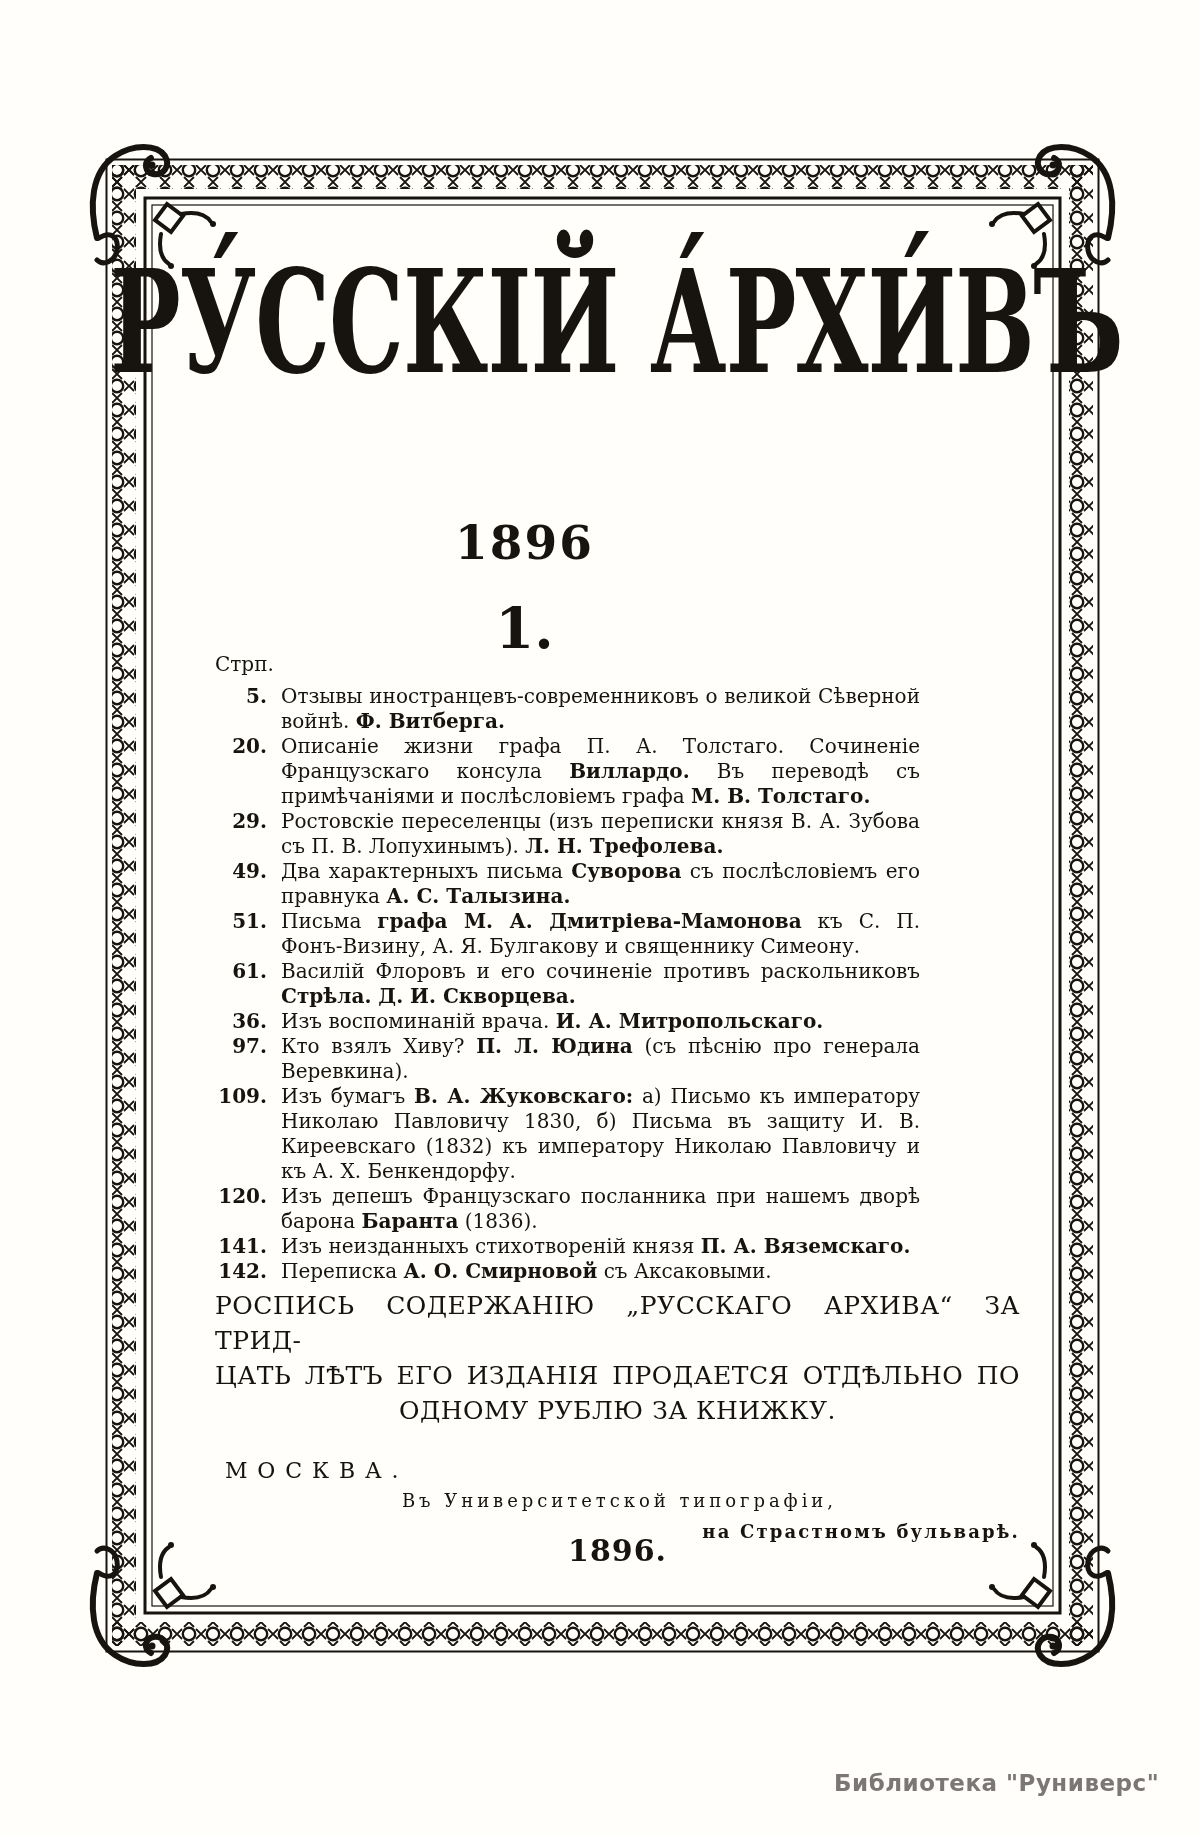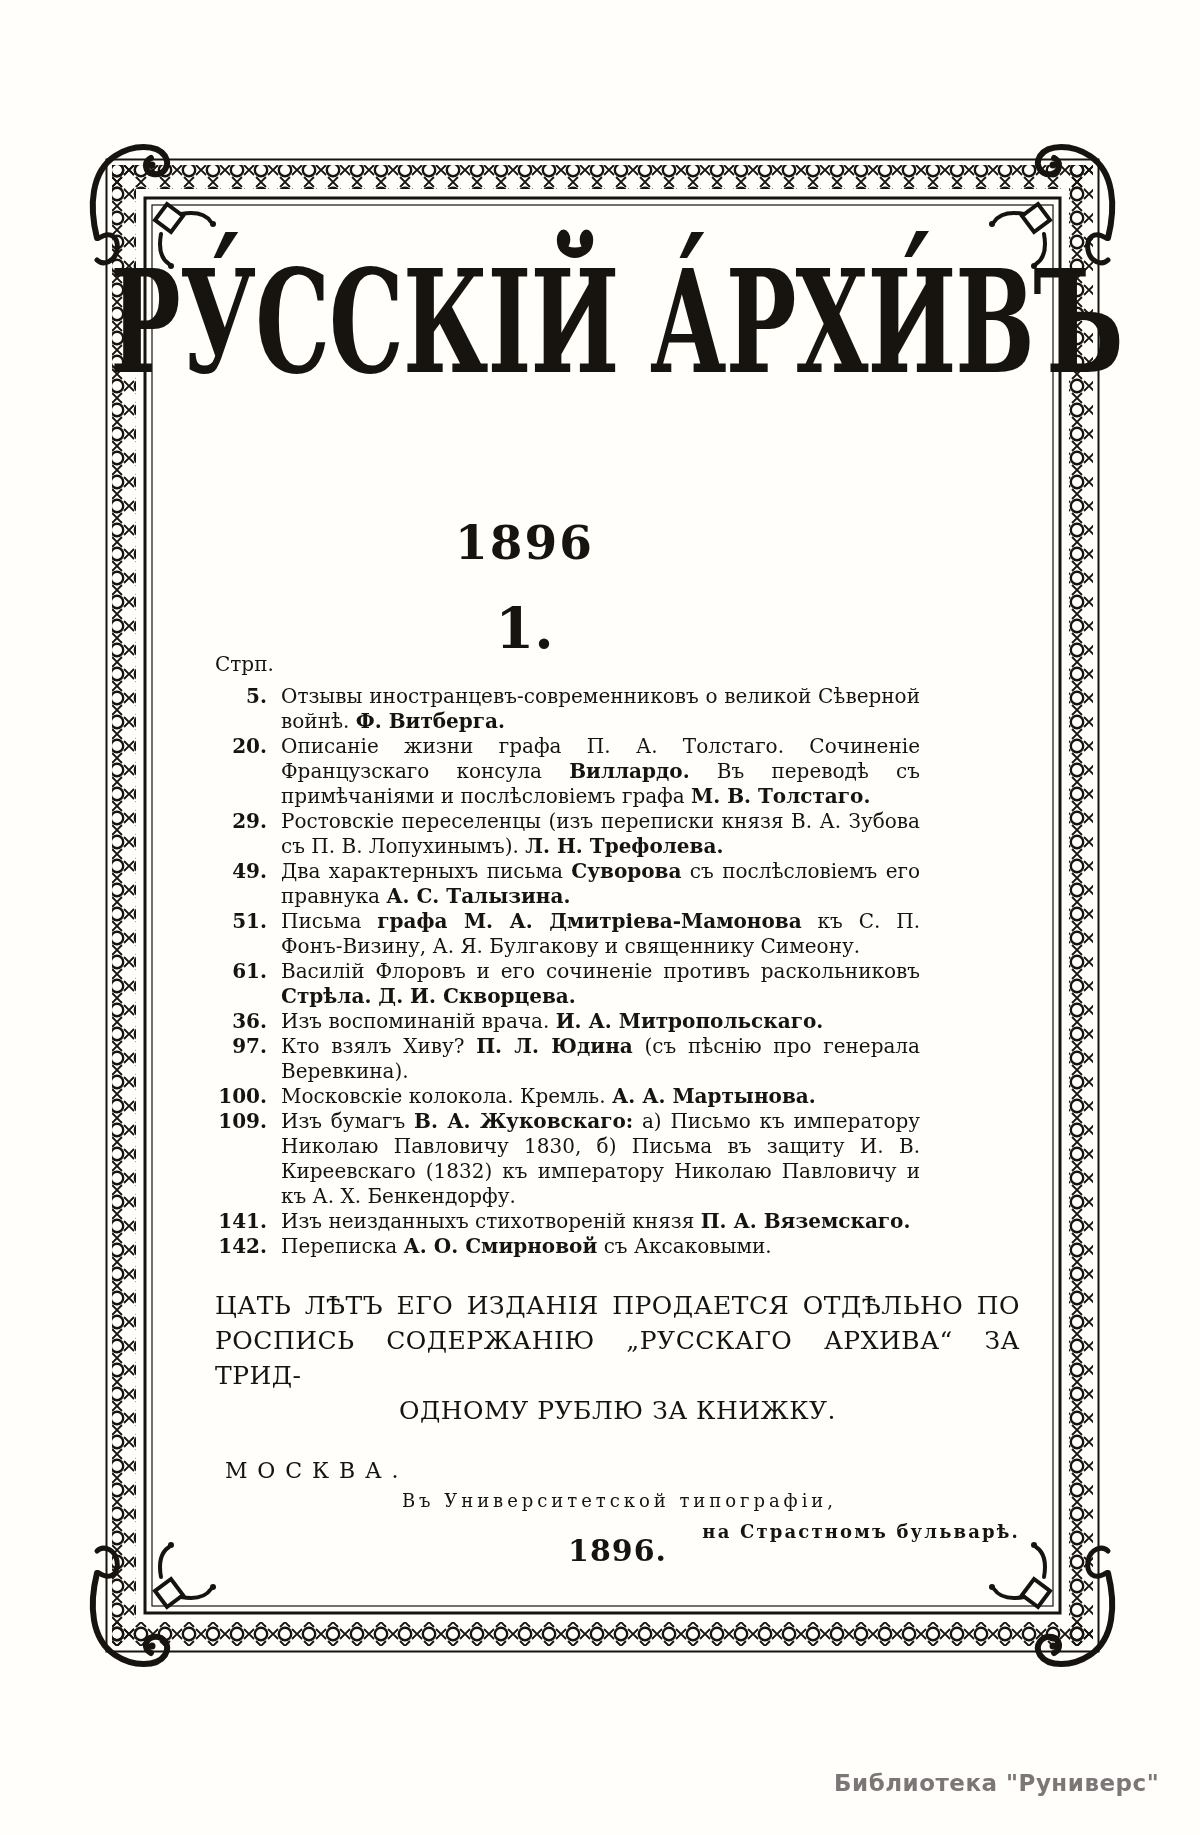--- a/index.html
+++ b/index.html
@@ -151,40 +151,40 @@
       </div>
       <div class="toc-item">
         <span class="toc-num">36.</span>
         <span class="toc-text"><span>Изъ воспоминаній врача. </span><span class="b">И. А. Митропольскаго.</span></span>
       </div>
       <div class="toc-item">
         <span class="toc-num">97.</span>
         <span class="toc-text"><span>Кто взялъ Хиву? </span><span class="b">П. Л. Юдина</span><span> (съ пѣснію про генерала Верев­кина).</span></span>
       </div>
       <div class="toc-item">
-        <span class="toc-num">100.</span>
-        <span class="toc-text"><span>Московскіе колокола. Кремль. </span><span class="b">А. А. Мартынова.</span></span>
+        <span class="toc-num">109.</span>
+        <span class="toc-text"><span>Изъ бумагъ </span><span class="b">В. А. Жуковскаго:</span><span> а) Письмо къ императору Нико­лаю Павловичу 1830, б) Письма въ защиту И. В. Киреевскаго (1832) къ императору Николаю Павловичу и къ А. Х. Бен­кендорфу.</span></span>
       </div>
       <div class="toc-item">
-        <span class="toc-num">109.</span>
-        <span class="toc-text"><span>Изъ бумагъ </span><span class="b">В. А. Жуковскаго:</span><span> а) Письмо къ императору Нико­лаю Павловичу 1830, б) Письма въ защиту И. В. Киреевскаго (1832) къ императору Николаю Павловичу и къ А. Х. Бен­кендорфу.</span></span>
+        <span class="toc-num">120.</span>
+        <span class="toc-text"><span>Изъ депешъ Французскаго посланника при нашемъ дворѣ ба­рона </span><span class="b">Баранта</span><span> (1836).</span></span>
       </div>
       <div class="toc-item">
         <span class="toc-num">141.</span>
         <span class="toc-text"><span>Изъ неизданныхъ стихотвореній князя </span><span class="b">П. А. Вяземскаго.</span></span>
       </div>
       <div class="toc-item">
         <span class="toc-num">142.</span>
         <span class="toc-text"><span>Переписка </span><span class="b">А. О. Смирновой</span><span> съ Аксаковыми.</span></span>
       </div>
     </div>
 
   <div class="announce">
+      <div class="announce-line">РОСПИСЬ СОДЕРЖАНІЮ „РУССКАГО АРХИВА“ ЗА ТРИД-</div>
       <div class="announce-line">ЦАТЬ ЛѢТЪ ЕГО ИЗДАНІЯ ПРОДАЕТСЯ ОТДѢЛЬНО ПО</div>
-      <div class="announce-line">РОСПИСЬ СОДЕРЖАНІЮ „РУССКАГО АРХИВА“ ЗА ТРИД-</div>
       <div class="announce-line last">ОДНОМУ РУБЛЮ ЗА КНИЖКУ.</div>
     </div>
 
   <div class="imprint-city">МОСКВА.</div>
   <div class="imprint-printer">Въ Университетской типографіи,</div>
   <div class="imprint-address">на Страстномъ бульварѣ.</div>
   <div class="imprint-year">1896.</div>
 
   <div class="credit">Библиотека "Руниверс"</div>
 </div>

